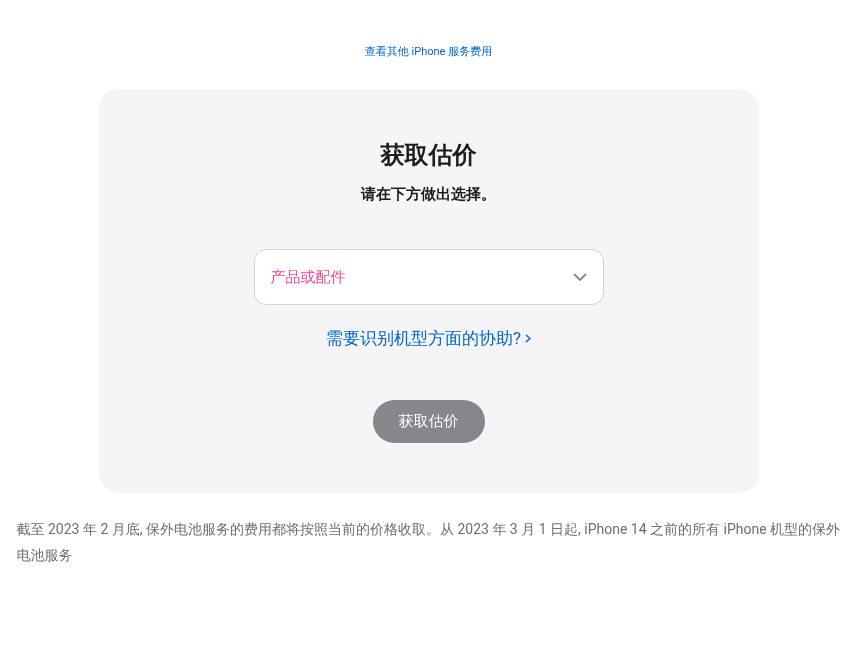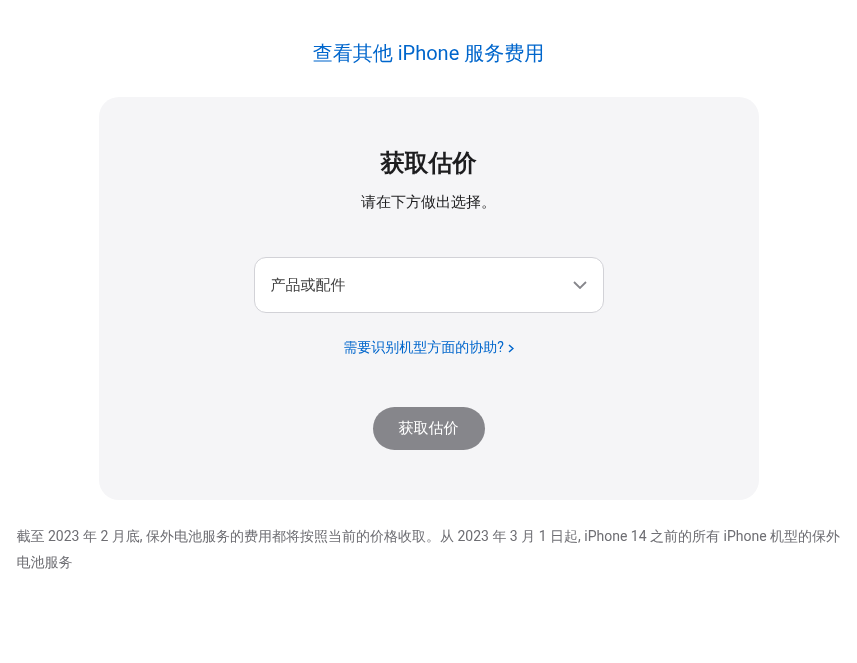--- a/index.html
+++ b/index.html
@@ -14,75 +14,76 @@
       height: 663px;
       overflow: hidden;
     }
     .top-link {
       text-align: center;
       padding: 40px 0 30px;
     }
     .top-link a {
       color: #0066cc;
       text-decoration: none;
-      font-size: 20px;
+      font-size: 11px;
     }
     .card {
       width: 660px;
       margin: 0 auto;
       background: #f5f5f7;
       border-radius: 20px;
       padding: 50px 40px 50px;
       text-align: center;
     }
     .card-title {
       font-size: 24px;
       font-weight: 600;
       color: #1d1d1f;
       margin-bottom: 14px;
     }
     .card-subtitle {
       font-size: 15px;
       color: #1d1d1f;
       margin-bottom: 45px;
+      font-weight: bold;
     }
     .select-wrap {
       width: 350px;
       margin: 0 auto 24px;
       position: relative;
     }
     .select-box {
       width: 100%;
       height: 56px;
       background: #ffffff;
       border: 1px solid #d2d2d7;
       border-radius: 12px;
       padding: 0 40px 0 16px;
       font-size: 15px;
-      color: #404040;
+      color: #ec4899;
       text-align: right;
       display: flex;
       align-items: center;
       cursor: pointer;
       position: relative;
     }
     .chevron {
       position: absolute;
       right: 16px;
       top: 50%;
       transform: translateY(-50%);
       color: #86868b;
     }
     .chevron svg {
       width: 14px;
       height: 8px;
       display: block;
     }
     .help-link {
-      font-size: 14px;
+      font-size: 17px;
       color: #0066cc;
       text-decoration: none;
       display: inline-flex;
       align-items: center;
       gap: 4px;
       margin-bottom: 50px;
       margin-top: -6px;
     }
     .help-link .arrow {
       display: inline-flex;

